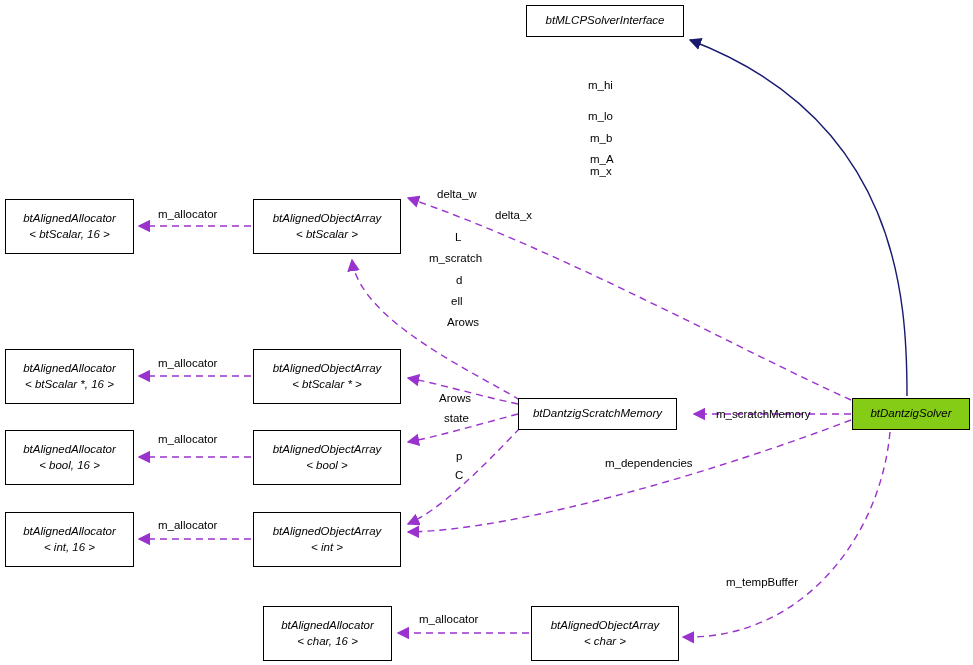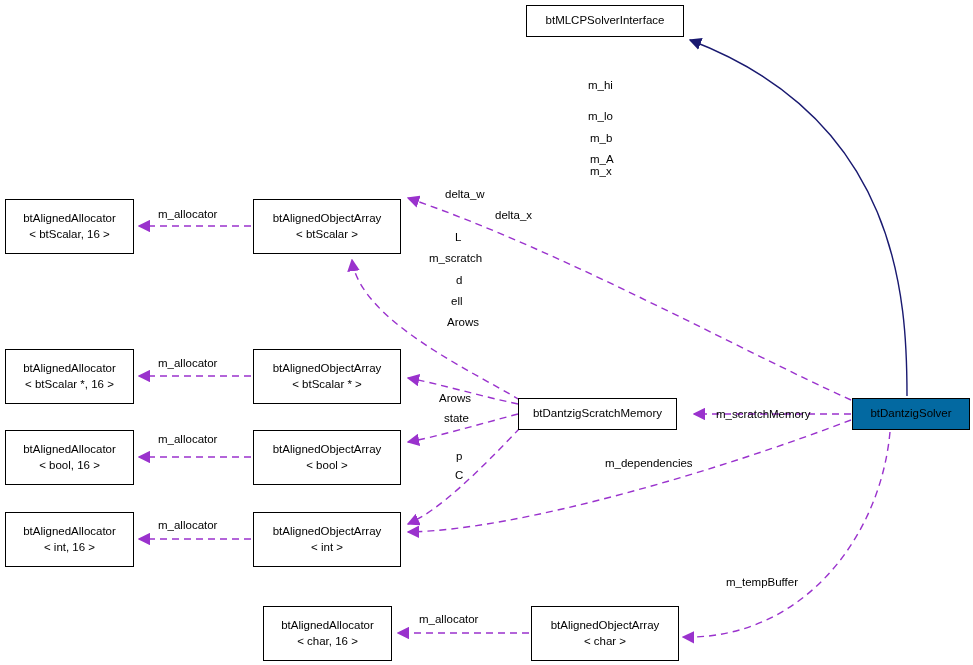--- a/index.html
+++ b/index.html
@@ -21,23 +21,24 @@
     border: 1px solid #000000;
     background: #ffffff;
     display: flex;
     flex-direction: column;
     align-items: center;
     justify-content: center;
     font-size: 11.5px;
     color: #000000;
     line-height: 1.35;
     white-space: nowrap;
+    font-style: italic;
   }
   .node.filled {
-    background: #0369a1;
+    background: #84cc16;
   }
   .node .l1, .node .l2 {
     display: block;
     text-align: center;
   }
   .edge-label {
     position: absolute;
     font-size: 11.5px;
     color: #000000;
     white-space: nowrap;
@@ -181,21 +182,21 @@
   <div class="node filled" style="left:852px;top:398px;width:118px;height:32px;">
     <span class="l1">btDantzigSolver</span>
   </div>
 
   <div class="edge-label" style="left:588px;top:79px;">m_hi</div>
   <div class="edge-label" style="left:588px;top:110px;">m_lo</div>
   <div class="edge-label" style="left:590px;top:132px;">m_b</div>
   <div class="edge-label" style="left:590px;top:153px;">m_A</div>
   <div class="edge-label" style="left:590px;top:165px;">m_x</div>
 
-  <div class="edge-label" style="left:437px;top:188px;margin-left:8px;">delta_w</div>
+  <div class="edge-label" style="left:437px;top:188px;">delta_w</div>
   <div class="edge-label" style="left:452px;top:209px;margin-left:43px;">delta_x</div>
   <div class="edge-label" style="left:455px;top:231px;">L</div>
   <div class="edge-label" style="left:429px;top:252px;">m_scratch</div>
   <div class="edge-label" style="left:456px;top:274px;">d</div>
   <div class="edge-label" style="left:451px;top:295px;">ell</div>
   <div class="edge-label" style="left:447px;top:316px;">Arows</div>
 
   <div class="edge-label" style="left:439px;top:372px;margin-top:20px;">Arows</div>
   <div class="edge-label" style="left:444px;top:412px;">state</div>
   <div class="edge-label" style="left:456px;top:450px;">p</div>

